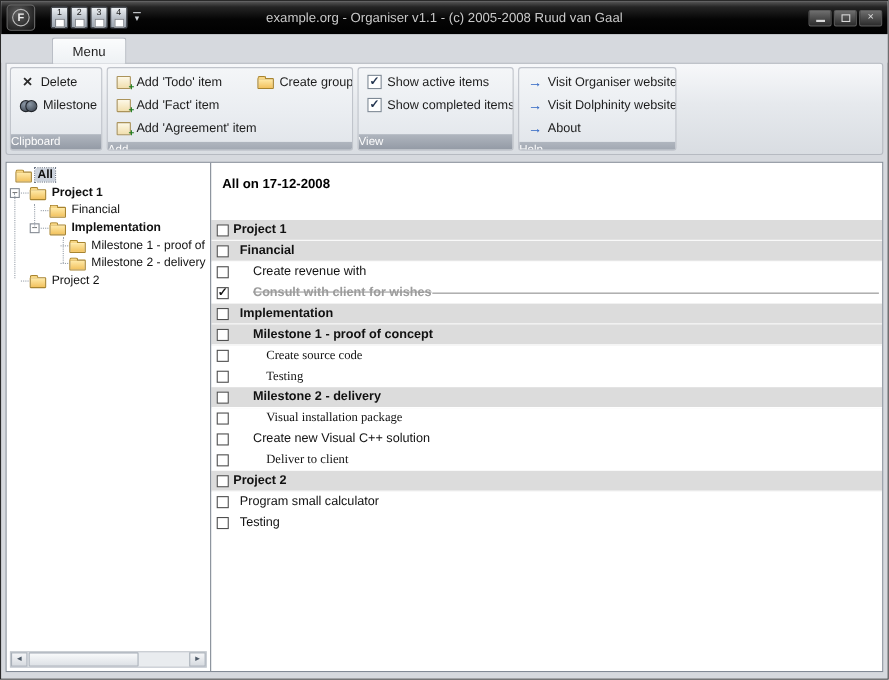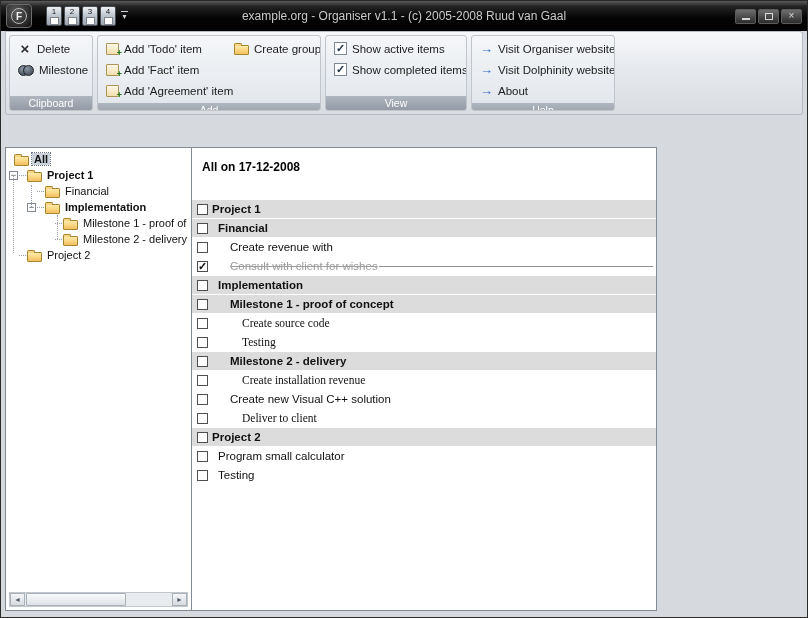--- a/index.html
+++ b/index.html
@@ -23,39 +23,39 @@
   .glyph-max { width:8px; height:7px; border:1px solid #d8d8d8; }
 
   
   .tabrow { height:26px; background:#d6d9de; display:flex; align-items:flex-end; padding-left:46px; }
   .tab { position:relative; z-index:3; height:24px; padding:0 18px; background:linear-gradient(#fbfcfd, #eef1f4); border:1px solid #b2b7bf; border-bottom:none; border-radius:3px 3px 0 0; font-size:12px; color:#1f1f1f; display:flex; align-items:center; margin-bottom:-1px; }
 
   
   .ribbon { position:relative; z-index:2; margin:0 4px; height:84px; background:linear-gradient(#f7f8fa, #e6e9ed 45%, #d9dde2); border:1px solid #b6bac1; border-radius:0 3px 3px 3px; display:flex; gap:4px; padding:3px; }
   .rgroup { border:1px solid #c0c4cb; border-radius:3px; background:linear-gradient(#f4f6f8, #eaedf1 55%, #e1e5ea); display:flex; flex-direction:column; overflow:hidden; flex:none; }
   .rgroup-body { flex:1; padding:2px 4px; display:flex; }
-  .rgroup-label { height:14px; background:linear-gradient(#b0b6bf, #939aa5); color:#fdfdfd; font-size:10.5px; line-height:14px; text-align:center; }
+  .rgroup-label { height:14px; background:linear-gradient(#b0b6bf, #939aa5); color:#fdfdfd; font-size:10.5px; line-height:14px; }
   .rcol { display:flex; flex-direction:column; }
   .rbtn { display:flex; align-items:center; gap:5px; border:none; background:transparent; font-family:inherit; font-size:11.5px; color:#1c1c1c; height:21px; padding:0 4px; white-space:nowrap; cursor:default; }
   .g-clipboard { width:84px; } .g-add { width:224px; } .g-view { width:142px; } .g-help { width:144px; }
 
   .x-icon { font-size:15px; font-weight:bold; color:#2b2b2b; line-height:14px; width:14px; text-align:center; flex:none; }
   .binoc-icon { position:relative; width:16px; height:10px; flex:none; }
   .binoc-icon::before, .binoc-icon::after { content:''; position:absolute; top:0; width:9px; height:9px; border-radius:50%; background:radial-gradient(circle at 35% 30%, #8b97a5, #353d48); border:1px solid #20242a; }
   .binoc-icon::before { left:0; } .binoc-icon::after { right:0; }
   .note-icon { position:relative; width:13px; height:12px; flex:none; }
   .note-icon .pad { position:absolute; inset:0; background:linear-gradient(#fdf8e6, #f1dfae); border:1px solid #ab935a; border-radius:1px; }
   .note-icon .plus { position:absolute; right:-3px; bottom:-3px; font-size:9px; font-weight:bold; color:#1f7d1f; line-height:9px; }
   .folder-icon { position:relative; width:15px; height:10px; background:linear-gradient(#ffeaa9, #f2c25e); border:1px solid #a8842f; border-radius:1px; flex:none; margin-top:3px; }
   .folder-icon::before { content:''; position:absolute; top:-3px; left:-1px; width:6px; height:2px; background:#f7d684; border:1px solid #a8842f; border-bottom:none; border-radius:2px 2px 0 0; }
   .vcheck { width:13px; height:13px; background:#fff; border:1px solid #7d8894; flex:none; font-size:11px; line-height:11px; text-align:center; color:#22344f; font-weight:bold; }
   .arrow-icon { color:#2f66c4; font-weight:bold; font-size:13px; line-height:13px; width:13px; flex:none; }
 
   
-  .content { position:absolute; top:146px; left:4px; width:652px; bottom:6px; background:#fff; border:1px solid #828a95; display:flex; }
+  .content { position:absolute; top:146px; left:4px; width:798px; bottom:6px; background:#fff; border:1px solid #828a95; display:flex; }
 
   
   .tree-panel { position:relative; width:186px; border-right:1px solid #828a95; padding-top:3px; overflow:hidden; flex:none; }
   .titem { height:16px; display:flex; align-items:center; font-size:11px; color:#111; white-space:nowrap; cursor:default; }
   .titem .tlabel { margin-left:3px; padding:0 2px; }
   .titem .tlabel.bold { font-weight:bold; }
   .titem .tlabel.selected { background:#ccd3dd; outline:1px dotted #6c7685; }
   .expander { width:9px; height:9px; background:#fff; border:1px solid #848a93; color:#333; font-size:9px; line-height:7px; text-align:center; flex:none; }
   .stub { width:7px; border-top:1px dotted #98a0aa; flex:none; margin:0 1px; }
   .ti-all { padding-left:8px; } .ti-p1 { padding-left:3px; } .ti-fin { padding-left:30px; }
@@ -71,21 +71,21 @@
   
   .main-panel { flex:1; overflow:hidden; display:flex; flex-direction:column; }
   .main-header { font-size:12px; font-weight:bold; color:#000; padding:12px 10px 0 10px; }
   .rows { margin-top:26px; }
   .mrow { height:19px; display:flex; align-items:center; font-size:11.5px; color:#111; border-bottom:1px solid #fff; cursor:default; }
   .mrow.group { background:#dcdcdc; font-weight:bold; }
   .cb { width:11px; height:11px; background:#fff; border:1px solid #4f4f4f; margin-left:5px; flex:none; font-size:11px; line-height:9px; text-align:center; color:#101010; font-weight:bold; }
   .rlabel { white-space:nowrap; }
   .ind0 .rlabel { margin-left:4px; } .ind1 .rlabel { margin-left:10px; }
   .ind2 .rlabel { margin-left:22px; } .ind3 .rlabel { margin-left:34px;font-family:Liberation Serif, serif; }
-  .mrow.completed .rlabel { color:#9c9c9c; font-weight:normal; text-decoration:line-through; }
+  .mrow.completed .rlabel { color:#9c9c9c; font-weight:bold; text-decoration:line-through; }
   .strike { flex:1; border-top:1px solid #8f8f8f; margin:0 3px 0 1px; align-self:center; }
 </style>
 </head>
 <body>
 
 <div class="window">
 
   <div class="titlebar">
     <div class="app-icon">
       <span class="ring">F</span>
@@ -119,20 +119,23 @@
         </button>
       <button class="winbtn">
           <span class="glyph-max"></span>
         </button>
       <button class="winbtn">
           <span>×</span>
         </button>
     </div>
   </div>
 
+  <div class="tabrow">
+    <div class="tab">Menu</div>
+  </div>
 
   <div class="ribbon">
 
     <div class="rgroup g-clipboard">
       <div class="rgroup-body">
         <div class="rcol">
           <button class="rbtn">
             <span class="x-icon">×</span>
             <span>Delete</span>
           </button>
@@ -310,21 +313,21 @@
         <div class="mrow ind3">
           <span class="cb"></span>
           <span class="rlabel">Testing</span>
         </div>
         <div class="mrow group ind2">
           <span class="cb"></span>
           <span class="rlabel">Milestone 2 - delivery</span>
         </div>
         <div class="mrow ind3">
           <span class="cb"></span>
-          <span class="rlabel">Create installation revenue</span>
+          <span class="rlabel">Visual installation package</span>
         </div>
         <div class="mrow ind2">
           <span class="cb"></span>
           <span class="rlabel">Create new Visual C++ solution</span>
         </div>
         <div class="mrow ind3">
           <span class="cb"></span>
           <span class="rlabel">Deliver to client</span>
         </div>
         <div class="mrow group ind0">

